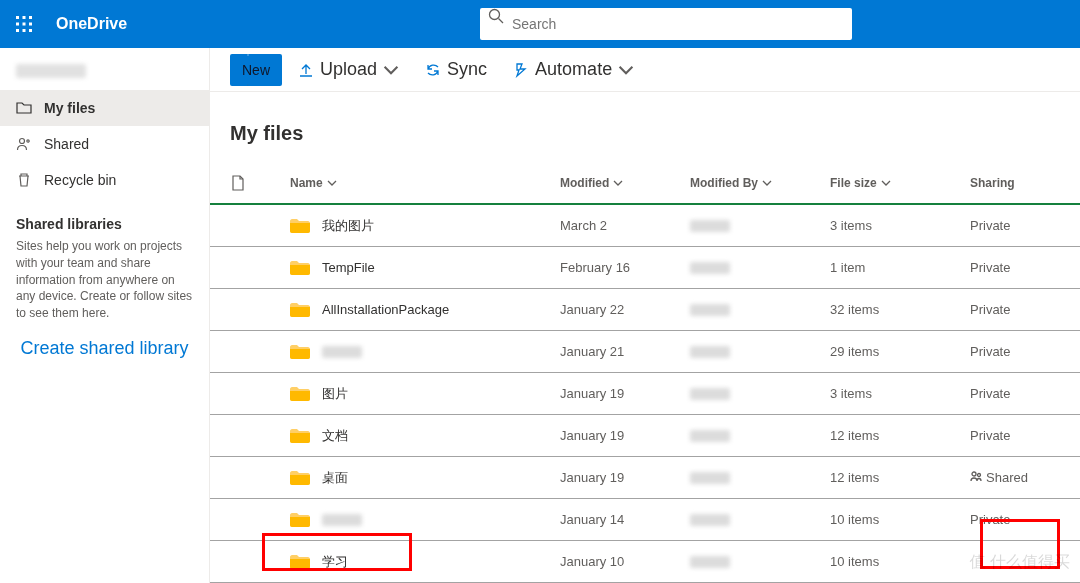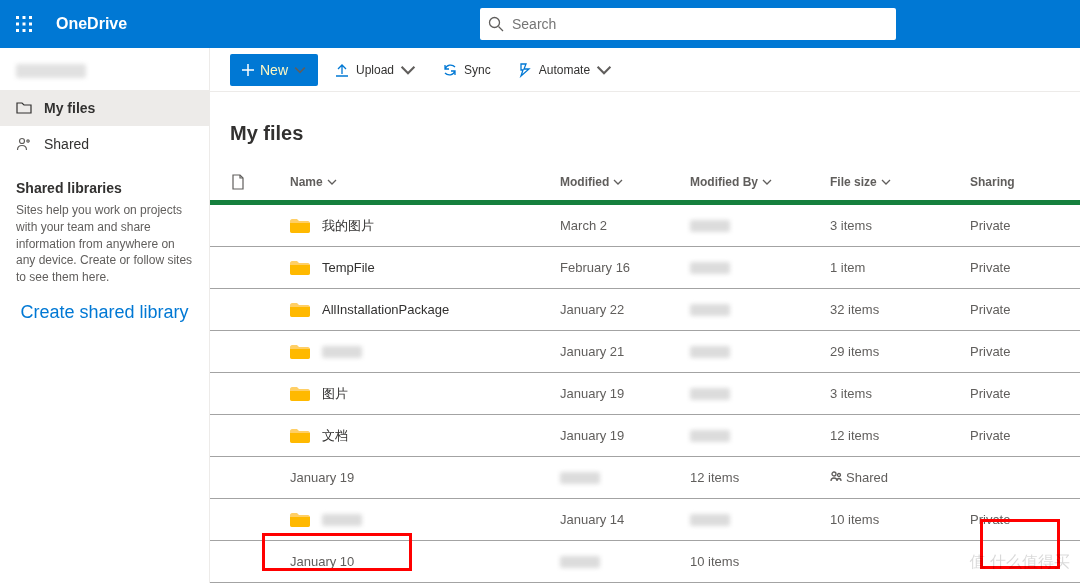--- a/index.html
+++ b/index.html
@@ -3,52 +3,52 @@
 <meta charset="utf-8">
 <style>
 * { box-sizing: border-box; margin: 0; padding: 0; }
 body { font-family: "Segoe UI", Arial, sans-serif; font-size: 14px; color: #323130; background: #fff; width: 1080px; height: 583px; overflow: hidden; position: relative; }
 
 .header { height: 48px; background: #0078d4; display: flex; align-items: center; color: #fff; }
 .waffle { width: 48px; height: 48px; display: flex; align-items: center; justify-content: center; cursor: pointer; }
 .waffle svg { width: 16px; height: 16px; fill: #fff; }
 .brand { font-weight: 600; font-size: 16px; margin-left: 8px; }
 .search-wrap { margin-left: auto; margin-right: auto; position: absolute; left: 480px; }
-.search { width: 416px; height: 32px; background: #fff; border-radius: 2px; display: flex; align-items: center; padding: 0 8px; }
+.search { width: 372px; height: 32px; background: #fff; border-radius: 2px; display: flex; padding: 0 8px; }
 .search svg { width: 16px; height: 16px; fill: #605e5c; }
 .search input { border: none; outline: none; margin-left: 8px; font-size: 14px; flex: 1; color: #323130; }
 
 .container { display: flex; height: calc(100% - 48px); }
 
 .sidebar { width: 210px; background: #fff; border-right: 1px solid #edebe9; padding-top: 8px; }
 .profile-blk { padding: 8px 16px 12px; }
 .blur-bar { background: #e1e1e1; height: 14px; width: 70px; filter: blur(2px); border-radius: 2px; }
 .nav-item { display: flex; align-items: center; height: 36px; padding: 0 16px; cursor: pointer; color: #323130; }
 .nav-item.active { background: #edebe9; font-weight: 600; }
 .nav-item .nav-icon { width: 16px; height: 16px; margin-right: 12px; display: flex; align-items: center; justify-content: center; }
 .nav-item .nav-icon svg { width: 16px; height: 16px; fill: none; stroke: #605e5c; stroke-width: 1.2; }
 .nav-item.active .nav-icon svg { stroke: #323130; }
 .shared-head { padding: 18px 16px 6px; font-weight: 600; font-size: 14px; color: #323130; }
 .shared-desc { padding: 0 16px; font-size: 12px; color: #605e5c; line-height: 1.4; }
 .shared-link { display: block; padding: 16px; font-size: 18px; color: #0078d4; text-align: center; cursor: pointer; }
 
 .main { flex: 1; display: flex; flex-direction: column; overflow: hidden; }
 .toolbar { height: 44px; display: flex; align-items: center; padding: 0 20px; gap: 6px; border-bottom: 1px solid #edebe9; }
-.btn-new { background: #0078d4; color: #fef9c3; height: 32px; padding: 0 12px; border: none; display: flex; align-items: center; gap: 6px; font-size: 14px; cursor: pointer; border-radius: 2px; }
+.btn-new { background: #0078d4; color: #0f172a; height: 32px; padding: 0 12px; border: none; display: flex; gap: 6px; font-size: 14px; cursor: pointer; border-radius: 2px; flex-direction: column; }
 .btn-new svg { width: 12px; height: 12px; fill: #fff; }
-.tool-btn { height: 32px; padding: 0 10px; background: transparent; border: none; display: flex; align-items: center; gap: 6px; color: #323130; font-size: 12px; cursor: pointer; }
+.tool-btn { height: 32px; padding: 0 10px; background: transparent; border: none; display: flex; align-items: center; gap: 6px; color: #323130; font-size: 18px; cursor: pointer; }
 .tool-btn svg { width: 16px; height: 16px; fill: none; stroke: #0078d4; stroke-width: 1.3; }
 .chev-down { width: 10px; height: 10px; }
 .chev-down path { stroke: #605e5c; stroke-width: 1.3; fill: none; }
 
 .page-title { padding: 30px 20px 18px; font-size: 20px; font-weight: 600; }
 
 .table { width: 100%; }
 .thead, .trow { display: grid; grid-template-columns: 60px 270px 130px 140px 140px 100px; align-items: center; padding: 0 20px; }
-.thead { height: 42px; font-size: 12px; color: #605e5c; font-weight: 600; border-bottom: 5px solid #15803d; }
+.thead { height: 42px; font-size: 12px; color: #605e5c; font-weight: 600; border-bottom: 2px solid #15803d; }
 .thead .th { display: flex; align-items: center; gap: 4px; cursor: pointer; }
 .trow { height: 42px; border-bottom: 1px solid #a3a3a3; font-size: 13px; color: #605e5c; }
 .trow .name-cell { display: flex; align-items: center; color: #323130; }
 .folder-icon { width: 20px; height: 16px; margin-right: 12px; }
 .doc-icon { width: 16px; height: 16px; }
 .sharing-cell { display: flex; align-items: flex-start; gap: 4px; }
 .sharing-cell svg { width: 12px; height: 12px; stroke: #605e5c; fill: none; stroke-width: 1.3; }
 .blur-small { background: #dcdcdc; height: 12px; width: 40px; filter: blur(2px); border-radius: 2px; }
 .redbox { position: absolute; border: 3px solid #ff0000; pointer-events: none; }
 .watermark { position: absolute; right: 10px; bottom: 10px; opacity: 0.15; font-size: 16px; color: #000; }
@@ -99,20 +99,28 @@
     <div class="nav-item">
       <span class="nav-icon">
           <svg viewBox="0 0 16 16">
             <circle cx="6" cy="5" r="2.5"></circle>
             <path d="M1.5 14c0-3 2-4.5 4.5-4.5s4.5 1.5 4.5 4.5"></path>
             <circle cx="12" cy="5" r="1.2"></circle>
           </svg>
         </span>
       <span>Shared</span>
     </div>
+    <div class="nav-item">
+      <span class="nav-icon">
+          <svg viewBox="0 0 16 16">
+            <path d="M3 4h10M5 4V2h6v2M4 4l1 10h6l1-10"></path>
+          </svg>
+        </span>
+      <span>Recycle bin</span>
+    </div>
 
     <div class="shared-head">Shared libraries</div>
     <div class="shared-desc">Sites help you work on projects with your team and share information from anywhere on any device. Create or follow sites to see them here.</div>
     <a class="shared-link">Create shared library</a>
   </div>
 
   <div class="main">
     <div class="toolbar">
       <button class="btn-new">
         <svg viewBox="0 0 12 12">
@@ -291,20 +299,27 @@
             <div>
               <div class="blur-small"></div>
             </div>
             <div>12 items</div>
             <div class="sharing-cell">
               <span>Private</span>
             </div>
           </div>
           <div class="trow">
             <div></div>
+            <div class="name-cell">
+              <svg class="folder-icon" viewBox="0 0 20 16">
+                <path d="M0 3c0-1 1-2 2-2h5l2 2h9c1 0 2 1 2 2v8c0 1-1 2-2 2H2c-1 0-2-1-2-2z" fill="#ffcf66"></path>
+                <path d="M0 5h20v8c0 1-1 2-2 2H2c-1 0-2-1-2-2z" fill="#ffb900"></path>
+              </svg>
+              <span>桌面</span>
+            </div>
             <div>January 19</div>
             <div>
               <div class="blur-small"></div>
             </div>
             <div>12 items</div>
             <div class="sharing-cell">
               <svg viewBox="0 0 12 12">
                 <circle cx="4" cy="4" r="2"></circle>
                 <circle cx="9" cy="5" r="1.5"></circle>
                 <path d="M1 11c0-2 1.5-3 3-3s3 1 3 3M7 11c0-1.5 1-2.5 2-2.5s2 1 2 2.5"></path>
@@ -325,20 +340,27 @@
             <div>
               <div class="blur-small"></div>
             </div>
             <div>10 items</div>
             <div class="sharing-cell">
               <span>Private</span>
             </div>
           </div>
           <div class="trow">
             <div></div>
+            <div class="name-cell">
+              <svg class="folder-icon" viewBox="0 0 20 16">
+                <path d="M0 3c0-1 1-2 2-2h5l2 2h9c1 0 2 1 2 2v8c0 1-1 2-2 2H2c-1 0-2-1-2-2z" fill="#ffcf66"></path>
+                <path d="M0 5h20v8c0 1-1 2-2 2H2c-1 0-2-1-2-2z" fill="#ffb900"></path>
+              </svg>
+              <span>学习</span>
+            </div>
             <div>January 10</div>
             <div>
               <div class="blur-small"></div>
             </div>
             <div>10 items</div>
             <div class="sharing-cell">
               <span></span>
             </div>
           </div>
         </div>

